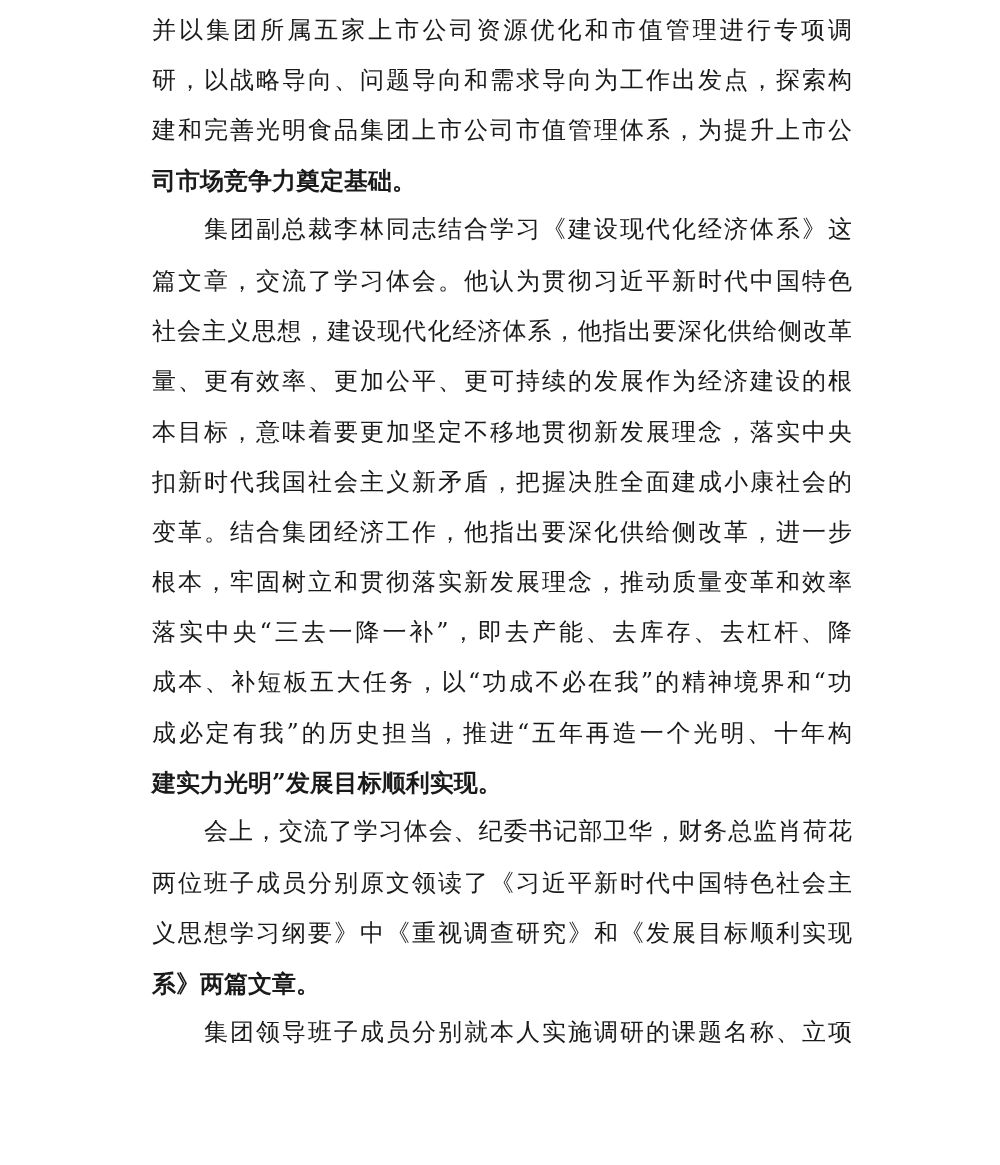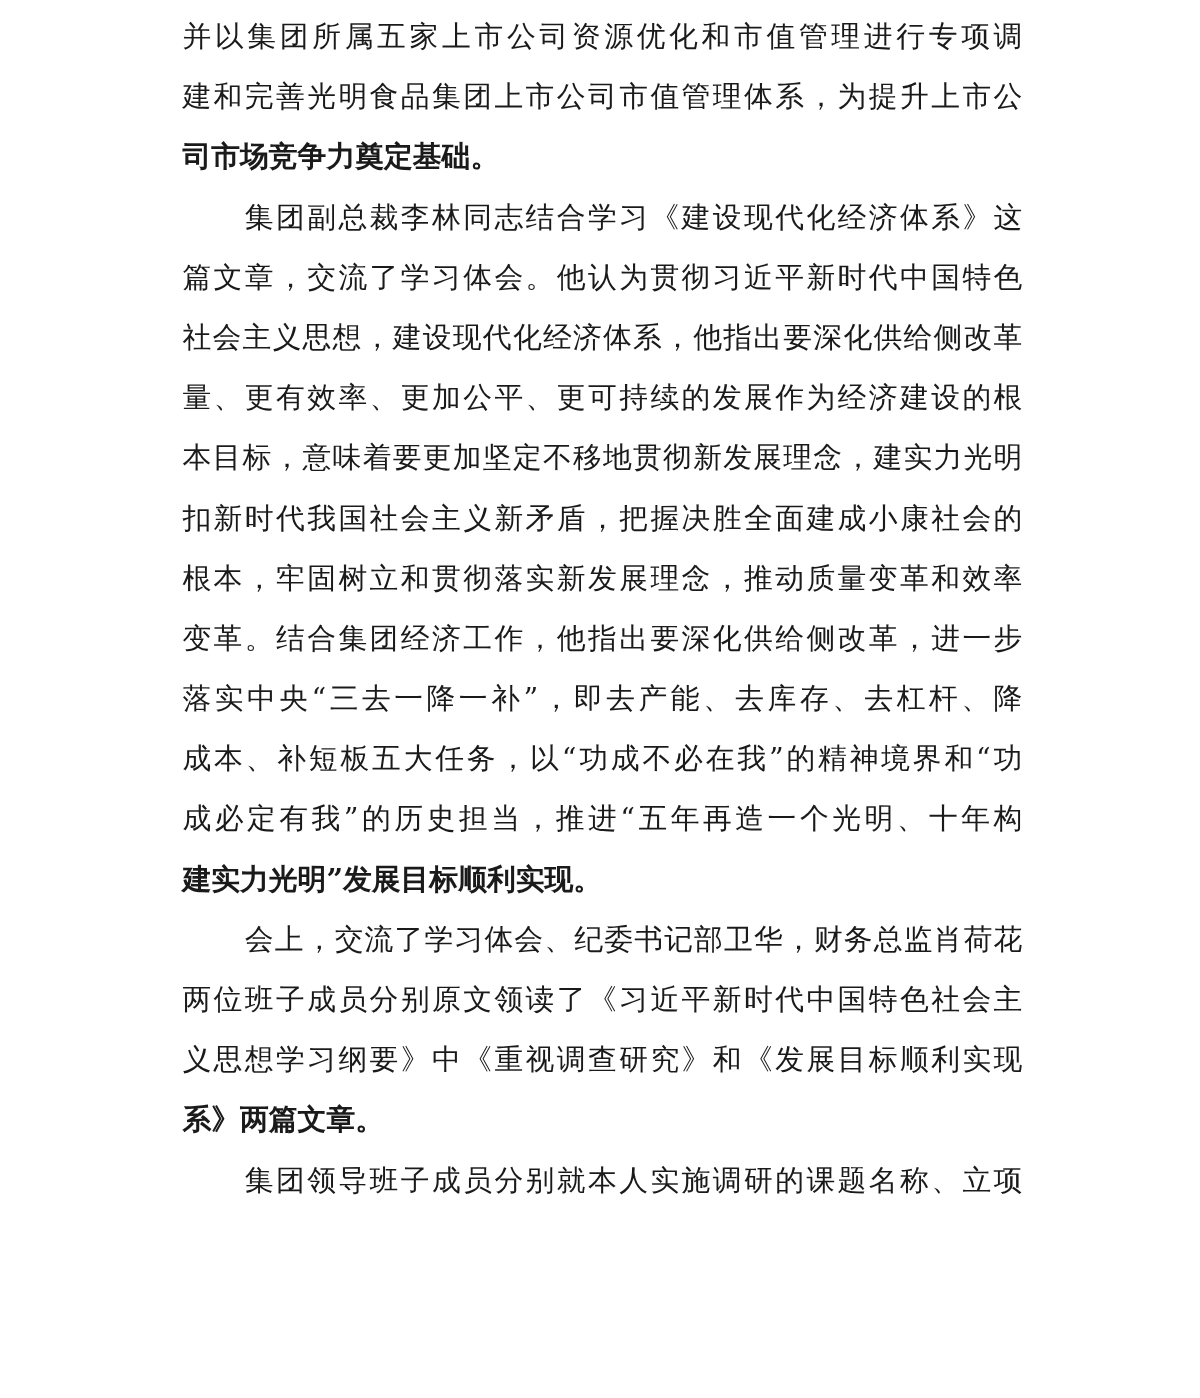--- a/index.html
+++ b/index.html
@@ -8,42 +8,43 @@
     position:absolute; left:152px; top:5px; width:700px;
     font-family: "DejaVu Serif", "Liberation Serif", serif;
     color:#1a1a1a;
   }
   .line {
     height:50.2px; line-height:50.2px; font-size:24px;
     white-space:nowrap; letter-spacing:0px;
     text-align:justify; text-align-last:justify;
   }
   .line.last { text-align-last:left;font-weight:bold; }
-  .line.indent { padding-left:52px; }
+  .line.indent { padding-left:52px;font-family:Liberation Mono, monospace; }
 </style>
 </head>
 <body>
 
 <div class="page">
 
   <div class="para">
     <div class="line">并以集团所属五家上市公司资源优化和市值管理进行专项调</div>
+    <div class="line">研，以战略导向、问题导向和需求导向为工作出发点，探索构</div>
     <div class="line">建和完善光明食品集团上市公司市值管理体系，为提升上市公</div>
     <div class="line last">司市场竞争力奠定基础。</div>
   </div>
 
   <div class="para">
     <div class="line indent">集团副总裁李林同志结合学习《建设现代化经济体系》这</div>
     <div class="line">篇文章，交流了学习体会。他认为贯彻习近平新时代中国特色</div>
     <div class="line">社会主义思想，建设现代化经济体系，他指出要深化供给侧改革</div>
     <div class="line">量、更有效率、更加公平、更可持续的发展作为经济建设的根</div>
-    <div class="line">本目标，意味着要更加坚定不移地贯彻新发展理念，建实力光明</div>
+    <div class="line">本目标，意味着要更加坚定不移地贯彻新发展理念，落实中央</div>
     <div class="line">扣新时代我国社会主义新矛盾，把握决胜全面建成小康社会的</div>
+    <div class="line">变革。结合集团经济工作，他指出要深化供给侧改革，进一步</div>
     <div class="line">根本，牢固树立和贯彻落实新发展理念，推动质量变革和效率</div>
-    <div class="line">变革。结合集团经济工作，他指出要深化供给侧改革，进一步</div>
     <div class="line">落实中央“三去一降一补”，即去产能、去库存、去杠杆、降</div>
     <div class="line">成本、补短板五大任务，以“功成不必在我”的精神境界和“功</div>
     <div class="line">成必定有我”的历史担当，推进“五年再造一个光明、十年构</div>
     <div class="line last">建实力光明”发展目标顺利实现。</div>
   </div>
 
   <div class="para">
     <div class="line indent">会上，交流了学习体会、纪委书记部卫华，财务总监肖荷花</div>
     <div class="line">两位班子成员分别原文领读了《习近平新时代中国特色社会主</div>
     <div class="line">义思想学习纲要》中《重视调查研究》和《发展目标顺利实现</div>

